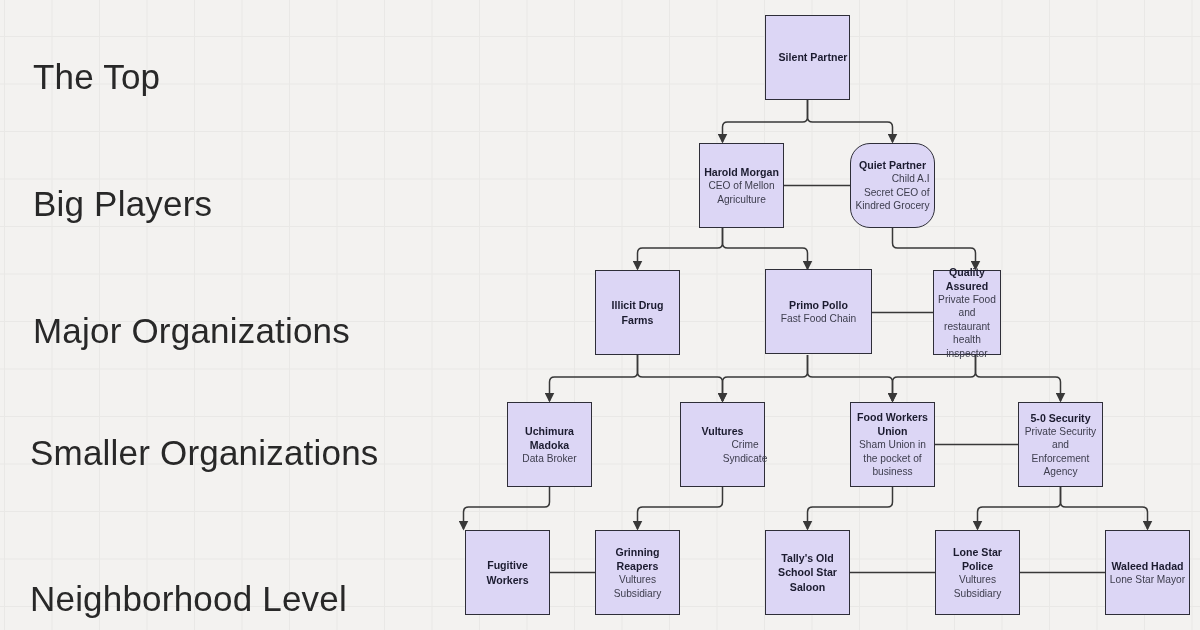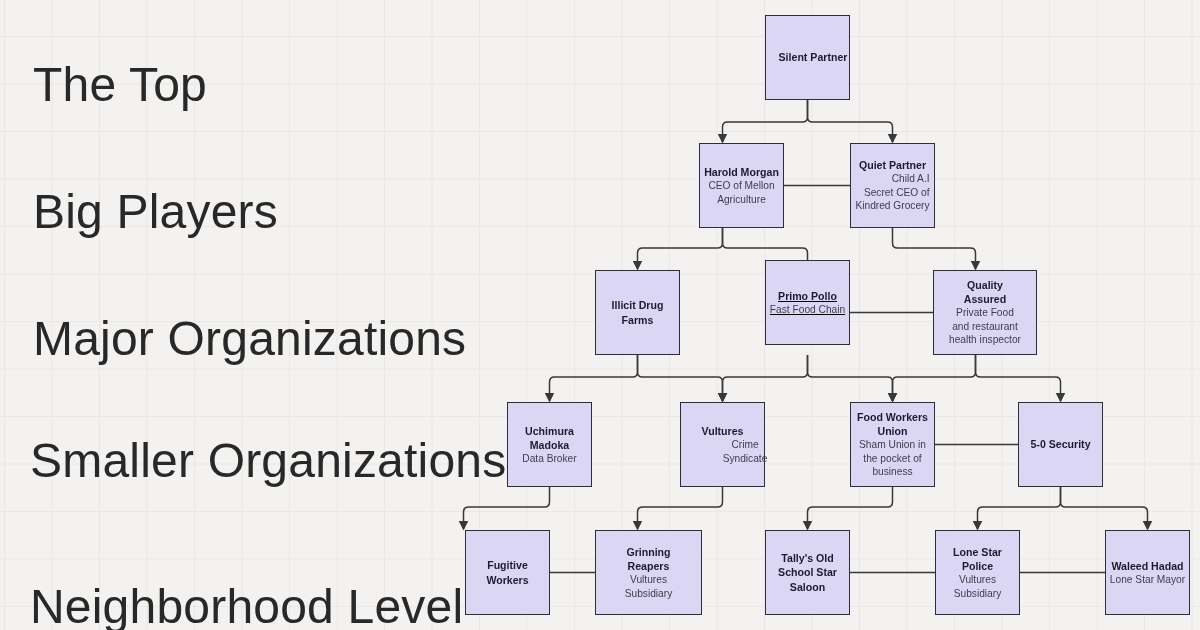--- a/index.html
+++ b/index.html
@@ -11,21 +11,21 @@
     background-color:#f3f2f0;
     background-image:
       linear-gradient(to right, #e9e8e6 1px, transparent 1px),
       linear-gradient(to bottom, #e9e8e6 1px, transparent 1px);
     background-size:47.5px 47.5px;
     background-position:4px 36px;
   }
   #edges{position:absolute;left:0;top:0;width:1200px;height:630px;}
   .level-label{
     position:absolute;
-    font-size:48px;
+    font-size:35px;
     line-height:1.15;
     color:#282828;
     letter-spacing:.2px;
     white-space:nowrap;
   }
   .node{
     position:absolute;
     box-sizing:border-box;
     display:flex;flex-direction:column;
     align-items:center;justify-content:center;
@@ -87,35 +87,35 @@
     </div>
   <div id="nodes">
       <div class="node" style="left: 765px; top: 15px; width: 85px; height: 85px; background: rgb(220, 214, 245); border-color: rgb(46, 46, 56); padding-left: 12px;">
         <div class="node-title" style="color: rgb(27, 27, 47);">Silent Partner</div>
       </div>
       <div class="node" style="left: 680px; top: 143px; width: 85px; height: 85px; background: rgb(220, 214, 245); border-color: rgb(46, 46, 56); margin-left: 19px;">
         <div class="node-title" style="color: rgb(27, 27, 47);">Harold Morgan</div>
         <div class="node-sub" style="color: rgb(61, 61, 77);">CEO of Mellon
 Agriculture</div>
       </div>
-      <div class="node" style="left: 850px; top: 143px; width: 85px; height: 85px; background: rgb(220, 214, 245); border-color: rgb(46, 46, 56);">
+      <div class="node" style="left: 850px; top: 143px; width: 85px; height: 85px; background: rgb(220, 214, 245); border-color: rgb(46, 46, 56); border-radius: 20px;">
         <div class="node-title" style="color: rgb(27, 27, 47);">Quiet Partner</div>
         <div class="node-sub" style="color: rgb(61, 61, 77); text-align: right;">Child A.I
 Secret CEO of
 Kindred Grocery</div>
       </div>
       <div class="node" style="left: 595px; top: 270px; width: 85px; height: 85px; background: rgb(220, 214, 245); border-color: rgb(46, 46, 56);">
         <div class="node-title" style="color: rgb(27, 27, 47);">Illicit Drug
 Farms</div>
       </div>
-      <div class="node" style="left: 765px; top: 260px; width: 85px; height: 85px; background: rgb(220, 214, 245); border-color: rgb(46, 46, 56); text-decoration: underline;">
+      <div class="node" style="left: 765px; top: 269px; width: 107px; height: 85px; background: rgb(220, 214, 245); border-color: rgb(46, 46, 56);">
         <div class="node-title" style="color: rgb(27, 27, 47);">Primo Pollo</div>
         <div class="node-sub" style="color: rgb(61, 61, 77);">Fast Food Chain</div>
       </div>
-      <div class="node" style="left: 933px; top: 270px; width: 104px; height: 85px; background: rgb(220, 214, 245); border-color: rgb(46, 46, 56);">
+      <div class="node" style="left: 933px; top: 270px; width: 68px; height: 85px; background: rgb(220, 214, 245); border-color: rgb(46, 46, 56);">
         <div class="node-title" style="color: rgb(27, 27, 47);">Quality
 Assured</div>
         <div class="node-sub" style="color: rgb(61, 61, 77);">Private Food
 and restaurant
 health inspector</div>
       </div>
       <div class="node" style="left: 507px; top: 402px; width: 85px; height: 85px; background: rgb(220, 214, 245); border-color: rgb(46, 46, 56);">
         <div class="node-title" style="color: rgb(27, 27, 47);">Uchimura
 Madoka</div>
         <div class="node-sub" style="color: rgb(61, 61, 77);">Data Broker</div>
@@ -126,26 +126,30 @@
       </div>
       <div class="node" style="left: 850px; top: 402px; width: 85px; height: 85px; background: rgb(220, 214, 245); border-color: rgb(46, 46, 56);">
         <div class="node-title" style="color: rgb(27, 27, 47);">Food Workers
 Union</div>
         <div class="node-sub" style="color: rgb(61, 61, 77);">Sham Union in
 the pocket of
 business</div>
       </div>
       <div class="node" style="left: 1018px; top: 402px; width: 85px; height: 85px; background: rgb(220, 214, 245); border-color: rgb(46, 46, 56);">
         <div class="node-title" style="color: rgb(27, 27, 47);">5-0 Security</div>
+        <div class="node-sub" style="color: rgb(61, 61, 77);">Private Security
+and
+Enforcement
+Agency</div>
       </div>
       <div class="node" style="left: 421px; top: 530px; width: 85px; height: 85px; background: rgb(220, 214, 245); border-color: rgb(46, 46, 56); margin-left: 44px;">
         <div class="node-title" style="color: rgb(27, 27, 47);">Fugitive
 Workers</div>
       </div>
-      <div class="node" style="left: 595px; top: 530px; width: 107px; height: 85px; background: rgb(220, 214, 245); border-color: rgb(46, 46, 56);">
+      <div class="node" style="left: 595px; top: 530px; width: 85px; height: 85px; background: rgb(220, 214, 245); border-color: rgb(46, 46, 56);">
         <div class="node-title" style="color: rgb(27, 27, 47);">Grinning
 Reapers</div>
         <div class="node-sub" style="color: rgb(61, 61, 77);">Vultures
 Subsidiary</div>
       </div>
       <div class="node" style="left: 765px; top: 530px; width: 85px; height: 85px; background: rgb(220, 214, 245); border-color: rgb(46, 46, 56);">
         <div class="node-title" style="color: rgb(27, 27, 47);">Tally's Old
 School Star
 Saloon</div>
       </div>

